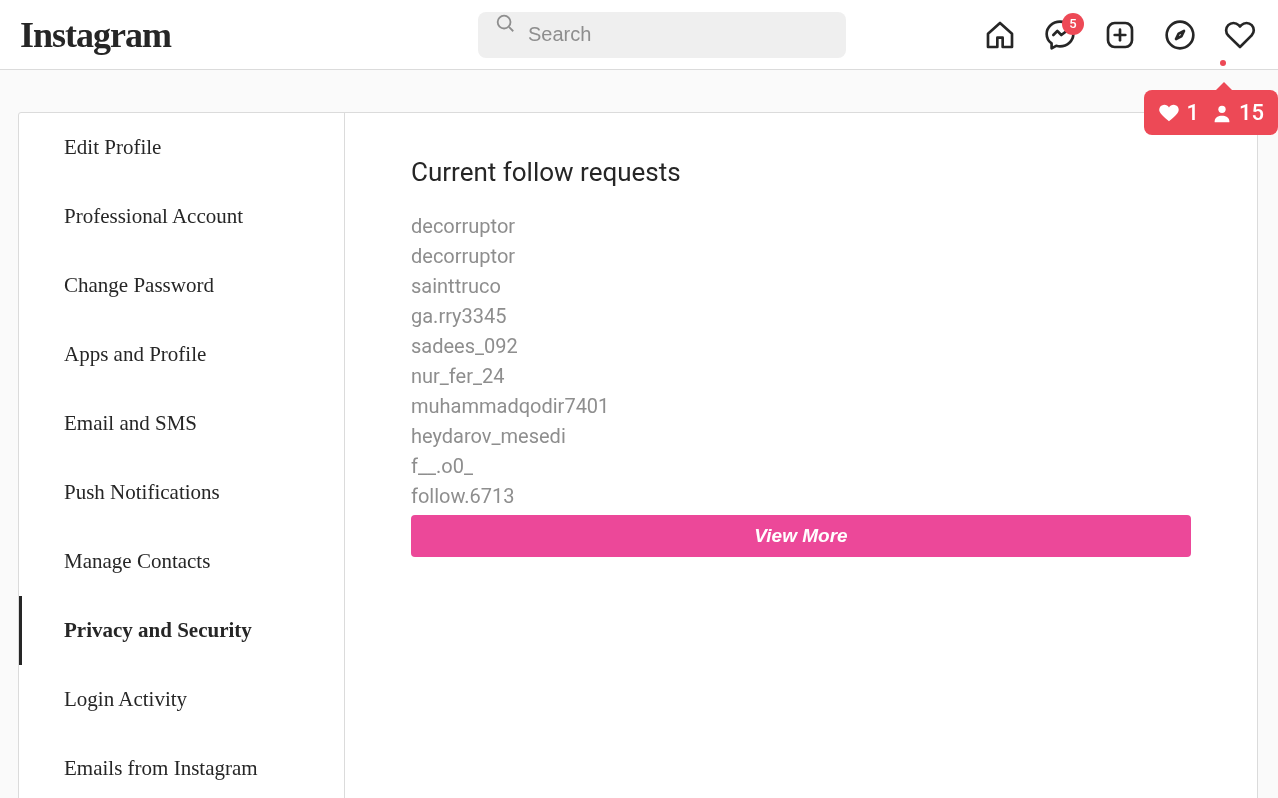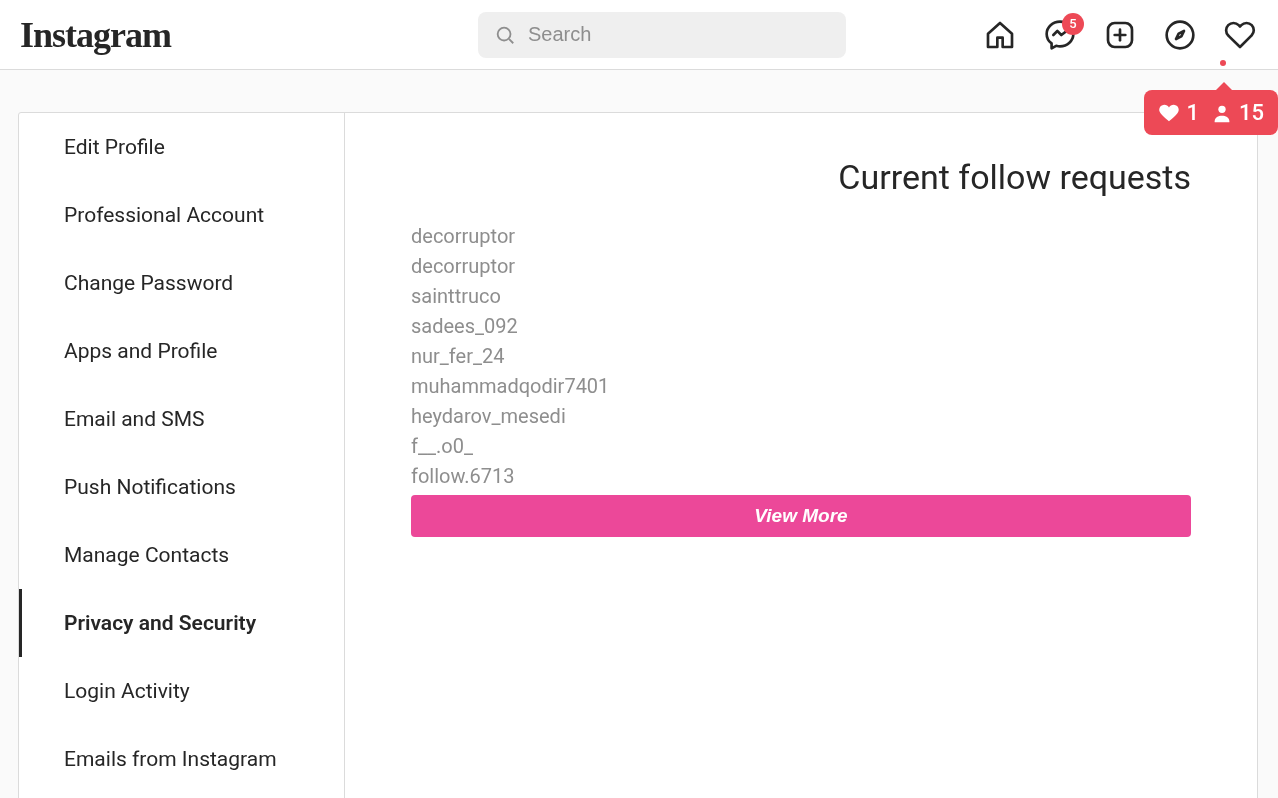--- a/index.html
+++ b/index.html
@@ -31,21 +31,20 @@
   .search-wrap {
     position: absolute;
     left: 478px;
     top: 50%;
     transform: translateY(-50%);
     width: 368px;
     height: 46px;
     background: #efefef;
     border-radius: 8px;
     display: flex;
-    align-items: center;
     padding: 0 16px;
   }
   .search-wrap svg { flex-shrink: 0; }
   .search-input {
     border: none;
     background: transparent;
     outline: none;
     font-size: 20px;
     color: #8e8e8e;
     margin-left: 12px;
@@ -132,36 +131,36 @@
     border-right: 1px solid #dbdbdb;
     overflow: hidden;
   }
   .side-list { list-style: none; }
   .side-item {
     padding: 22px 42px;
     font-size: 21px;
     color: #262626;
     cursor: pointer;
     border-left: 3px solid transparent;
+    font-family: Liberation Serif, serif;
   }
   .side-item.active {
     border-left: 3px solid #262626;
     font-weight: 600;
   }
 
   .main-col {
     flex: 1;
     padding: 44px 66px;
   }
   .heading {
-    font-size: 34px;
+    font-size: 26px;
     font-weight: 400;
     color: #262626;
     margin-bottom: 24px;
-    text-align: right;
   }
   .req-list { list-style: none; }
   .req-item {
     font-size: 20px;
     color: #8e8e8e;
     line-height: 30px;
   }
   .view-more {
     margin-top: 4px;
     width: 100%;
@@ -261,20 +260,21 @@
         <li class="side-item">Login Activity</li>
         <li class="side-item">Emails from Instagram</li>
       </ul>
   </div>
   <div class="main-col">
     <h1 class="heading">Current follow requests</h1>
     <ul class="req-list" id="req-list">
         <li class="req-item">decorruptor</li>
         <li class="req-item">decorruptor</li>
         <li class="req-item">sainttruco</li>
+        <li class="req-item">ga.rry3345</li>
         <li class="req-item">sadees_092</li>
         <li class="req-item">nur_fer_24</li>
         <li class="req-item">muhammadqodir7401</li>
         <li class="req-item">heydarov_mesedi</li>
         <li class="req-item">f__.o0_</li>
         <li class="req-item">follow.6713</li>
       </ul>
     <button class="view-more">View More</button>
   </div>
 </div>

